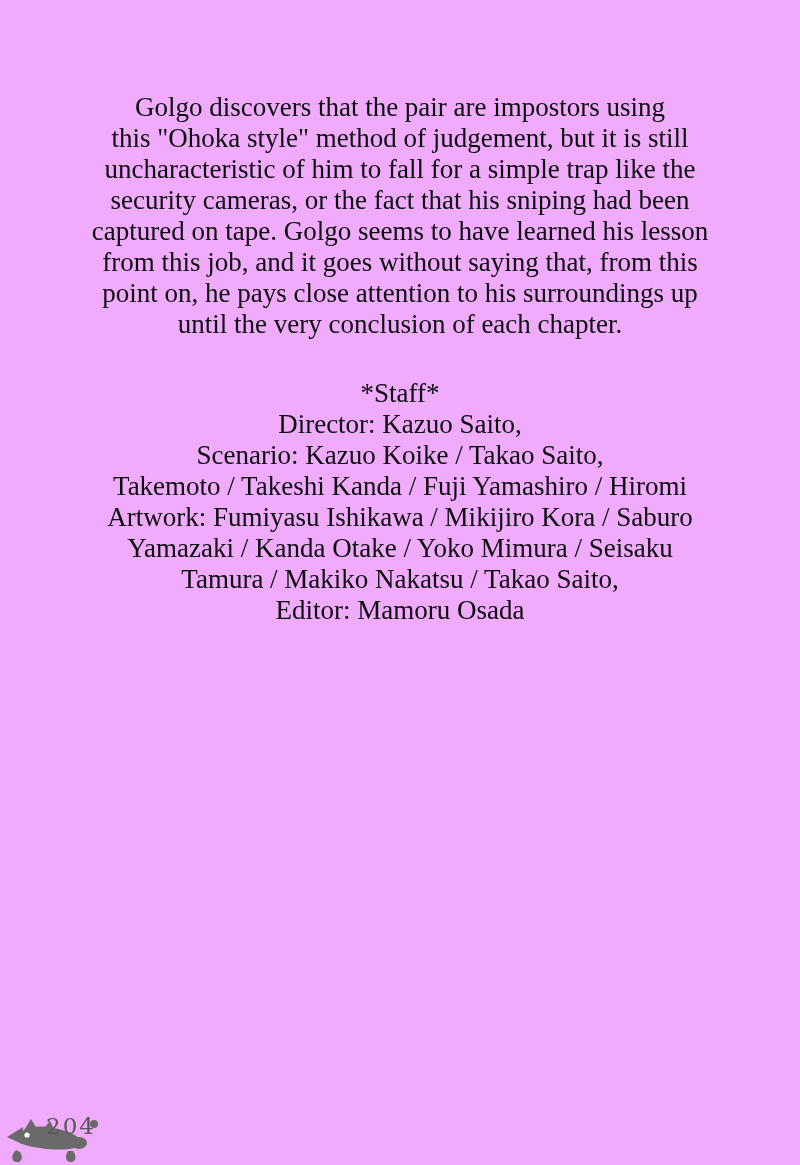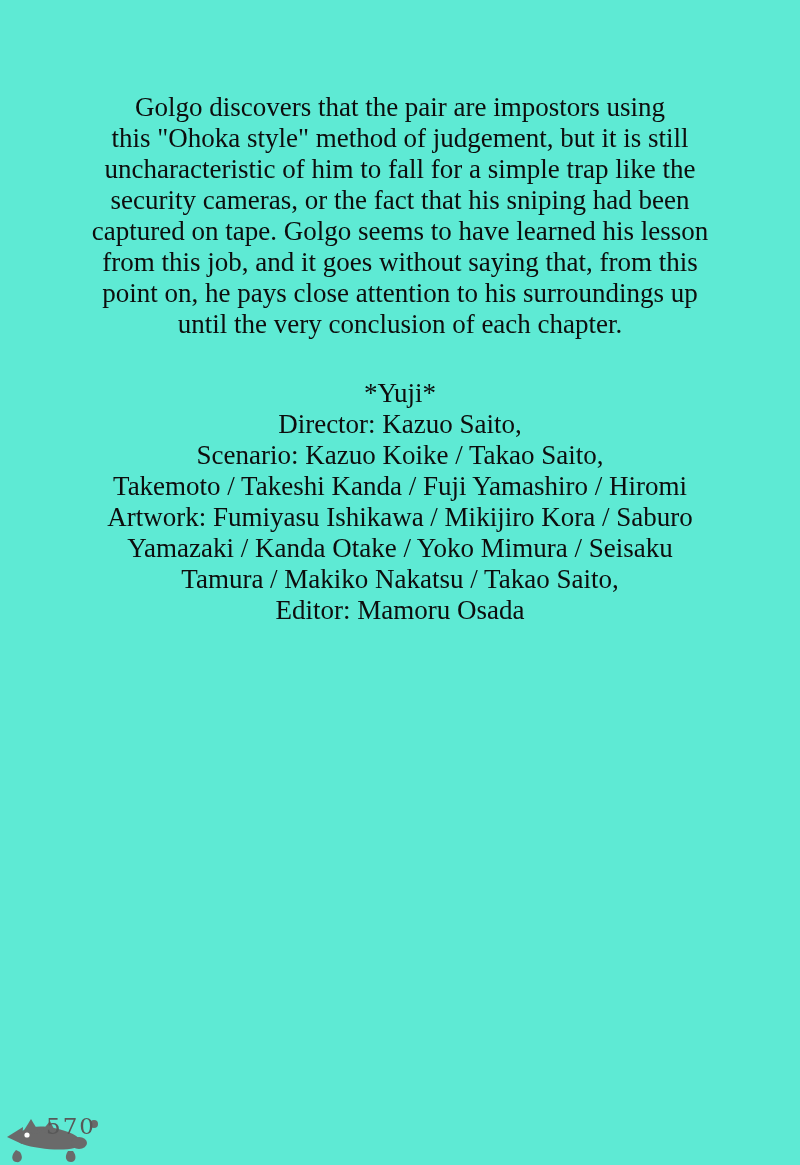--- a/index.html
+++ b/index.html
@@ -10,21 +10,21 @@
     width: 800px;
     height: 1165px;
     background: #fdfdfd;
     overflow: hidden;
     font-family: "Liberation Serif", serif;
   }
   .page {
     position: relative;
     width: 800px;
     height: 1165px;
-    background: #5eead4;
+    background: #f0abfc;
     color: #0d0d0d;
   }
   .text-block {
     text-align: center;
     font-size: 27px;
     line-height: 31px;
     color: #0d0d0d;
   }
   .text-block .line {
     white-space: nowrap;
@@ -73,21 +73,21 @@
     <div class="line">this "Ohoka style" method of judgement, but it is still</div>
     <div class="line">uncharacteristic of him to fall for a simple trap like the</div>
     <div class="line">security cameras, or the fact that his sniping had been</div>
     <div class="line">captured on tape. Golgo seems to have learned his lesson</div>
     <div class="line">from this job, and it goes without saying that, from this</div>
     <div class="line">point on, he pays close attention to his surroundings up</div>
     <div class="line">until the very conclusion of each chapter.</div>
   </div>
 
   <div class="text-block staff">
-    <div class="line">*Yuji*</div>
+    <div class="line">*Staff*</div>
     <div class="line">Director: Kazuo Saito,</div>
     <div class="line">Scenario: Kazuo Koike / Takao Saito,</div>
     <div class="line">Takemoto / Takeshi Kanda / Fuji Yamashiro / Hiromi</div>
     <div class="line">Artwork: Fumiyasu Ishikawa / Mikijiro Kora / Saburo</div>
     <div class="line">Yamazaki / Kanda Otake / Yoko Mimura / Seisaku</div>
     <div class="line">Tamura / Makiko Nakatsu / Takao Saito,</div>
     <div class="line">Editor: Mamoru Osada</div>
   </div>
 
   <div>
@@ -105,17 +105,17 @@
 
         <path d="M10,34 C5,39 5,45 10,46 C15,47 18,42 14,36 Z"></path>
 
         <path d="M62,35 C58,41 60,46 65,46 C70,46 71,40 67,35 Z"></path>
 
         <circle cx="88" cy="8" r="4"></circle>
       </g>
 
       <circle cx="21" cy="19" r="2.6" fill="#fdfdfd"></circle>
     </svg>
-    <div class="page-number">570</div>
+    <div class="page-number">204</div>
     <div class="watermark-text">mangareader.net</div>
   </div>
 
 </div>
 
 </body></html>

